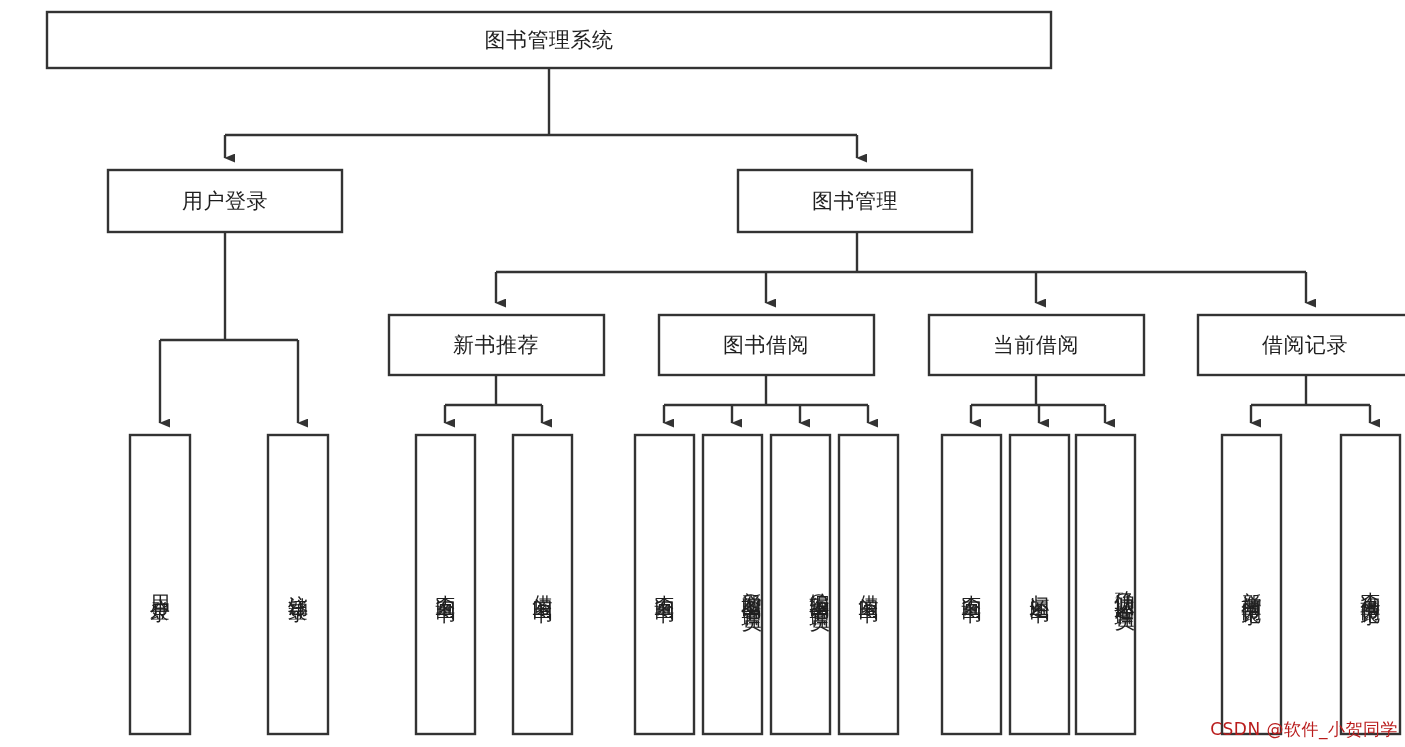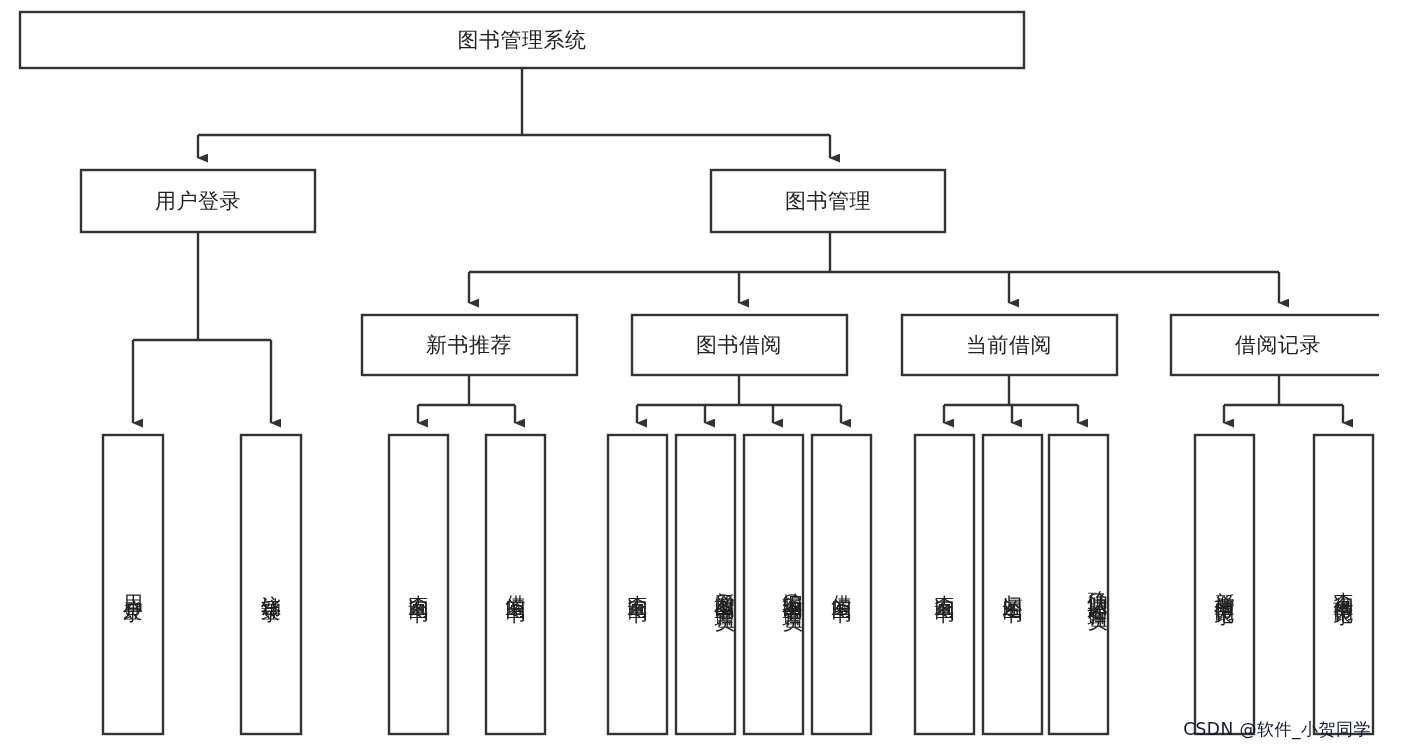--- a/index.html
+++ b/index.html
@@ -10,20 +10,21 @@
   }
   body {
     font-family: "DejaVu Sans", "Liberation Sans", sans-serif;
   }
   #diagram-root {
     position: relative;
     width: 1379px;
     height: 747px;
     background: #ffffff;
     overflow: hidden;
+    margin-left: 27px;
   }
   svg#tree-svg {
     position: absolute;
     left: 0;
     top: 0;
     width: 1405px;
     height: 747px;
     display: block;
   }
   .node-box {
@@ -65,21 +66,21 @@
     justify-content: center;
     pointer-events: none;
     user-select: none;
   }
   .watermark {
     position: absolute;
     right: 8px;
     bottom: 6px;
     font-family: "DejaVu Sans", "Liberation Sans", sans-serif;
     font-size: 17px;
-    color: #0f172a;
+    color: #b91c1c;
     letter-spacing: 0.5px;
     white-space: nowrap;
     user-select: none;
   }
 </style>
 </head>
 <body>
 
 <div id="diagram-root">
 

